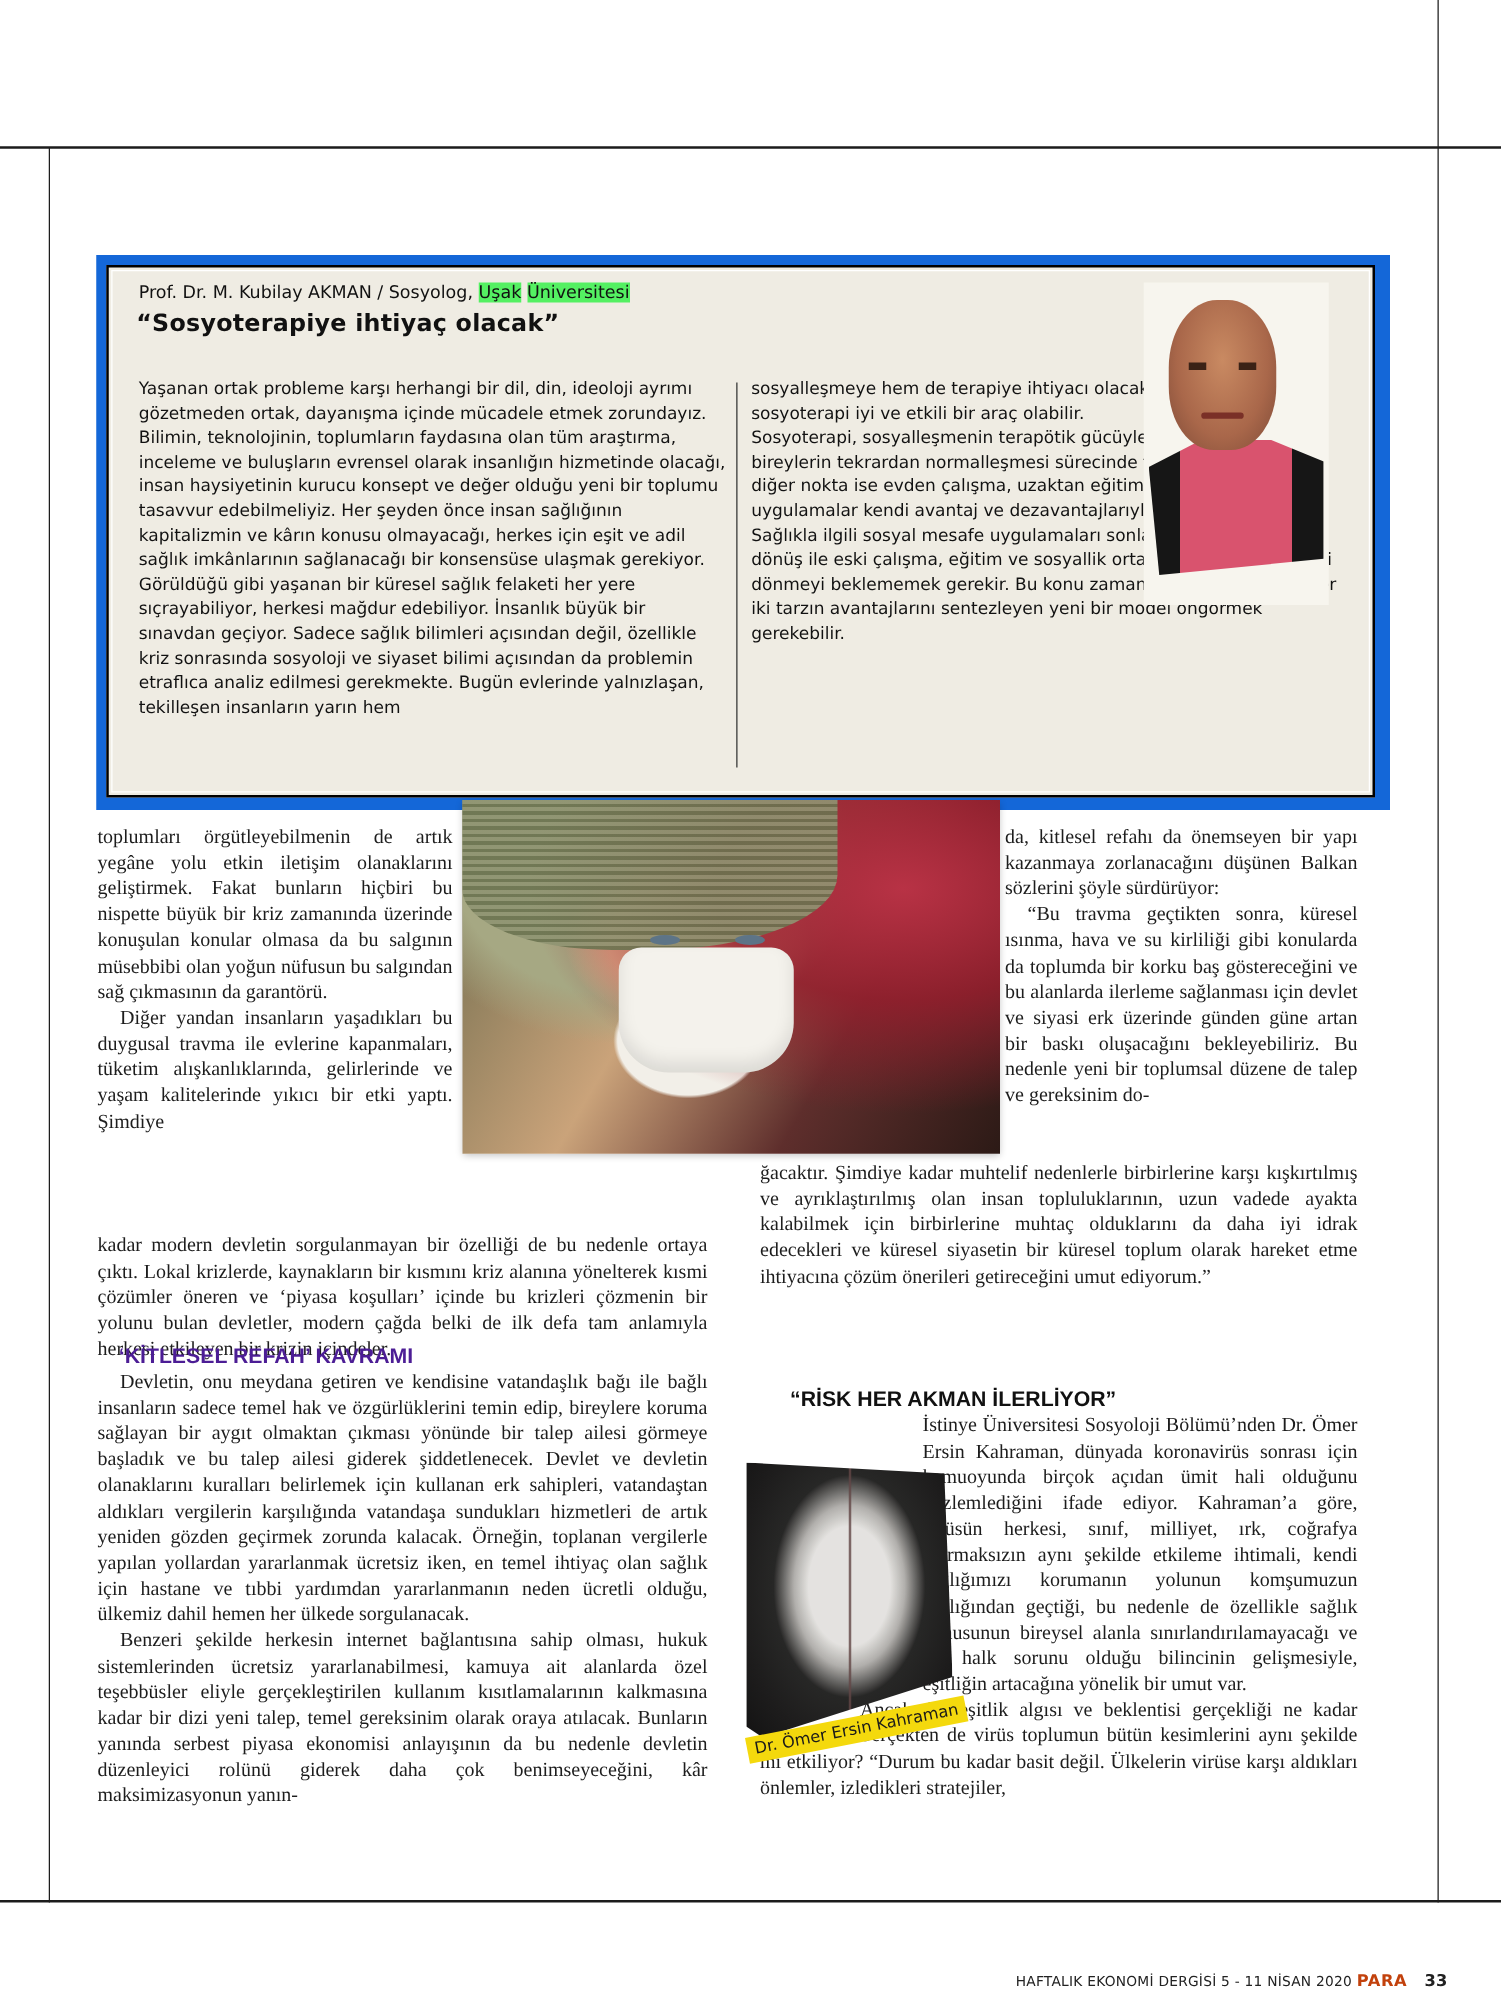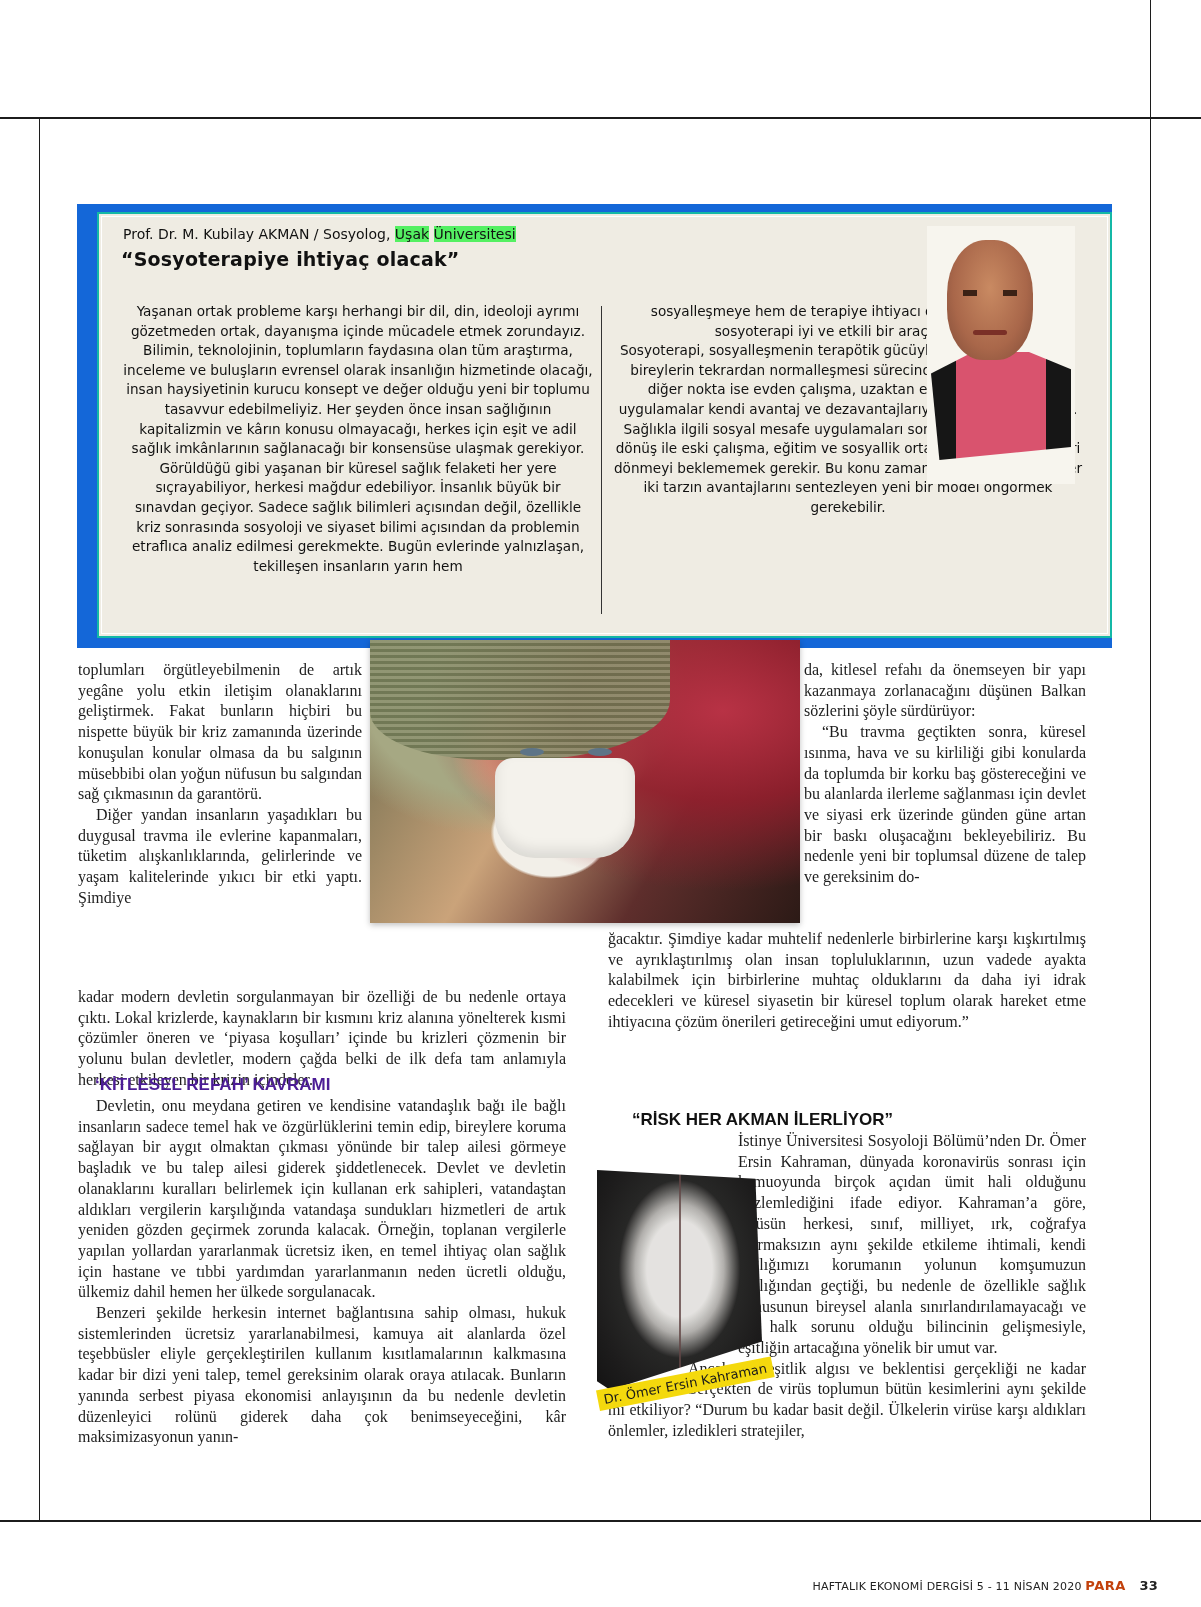--- a/index.html
+++ b/index.html
@@ -14,35 +14,34 @@
   #left-rule { left: 39px; top: 118px; width: 1px; height: 1404px; }
   #bottom-rule { left: 0; top: 1520px; width: 1201px; height: 2px; }
 
   
   #box {
     position: absolute; left: 77px; top: 204px; width: 1035px; height: 444px;
     background: #1467d8; box-sizing: border-box; padding: 8px 12px 10px 8px;
   }
   #box-inner {
     position: relative; width: 100%; height: 100%;
-    background: #efece3; border: 2px solid #14b8a6; box-sizing: border-box;
+    background: #efece3; border: 2px solid #000000; box-sizing: border-box;
     outline: 1px solid #fff; outline-offset: -5px;
     font-family: "DejaVu Sans", sans-serif;
-    margin-left: 12px;
   }
   #byline { position: absolute; left: 24px; top: 12px; font-size: 14px; color: #111; }
   .hl { background: #54f062; }
   #box-title {
     position: absolute; left: 22px; top: 34px; font-size: 19px; font-weight: bold;
     letter-spacing: 0.2px; color: #111; margin: 0;
   }
   .box-col { position: absolute; top: 88px; font-size: 13.6px; line-height: 19.6px; color: #111; }
   #box-col-1 { left: 24px; width: 470px; }
   #box-col-2 { left: 514px; width: 470px; }
-  .box-col p { margin: 0; text-align: center; }
+  .box-col p { margin: 0; }
   #box-divider { position: absolute; left: 502px; top: 92px; width: 1px; height: 308px; background: #333; }
   #box-photo {
     position: absolute; left: 828px; top: 12px; width: 148px; height: 258px;
     background: #f7f5ee;
   }
   #box-photo .face {
     position: absolute; left: 20px; top: 14px; width: 86px; height: 120px; border-radius: 45% 45% 42% 42%;
     background: radial-gradient(ellipse at 50% 40%, #c98a62 0%, #a9674a 60%, #7d4a37 100%);
   }
   #box-photo .eyes { position: absolute; left: 36px; top: 64px; width: 54px; height: 6px;

